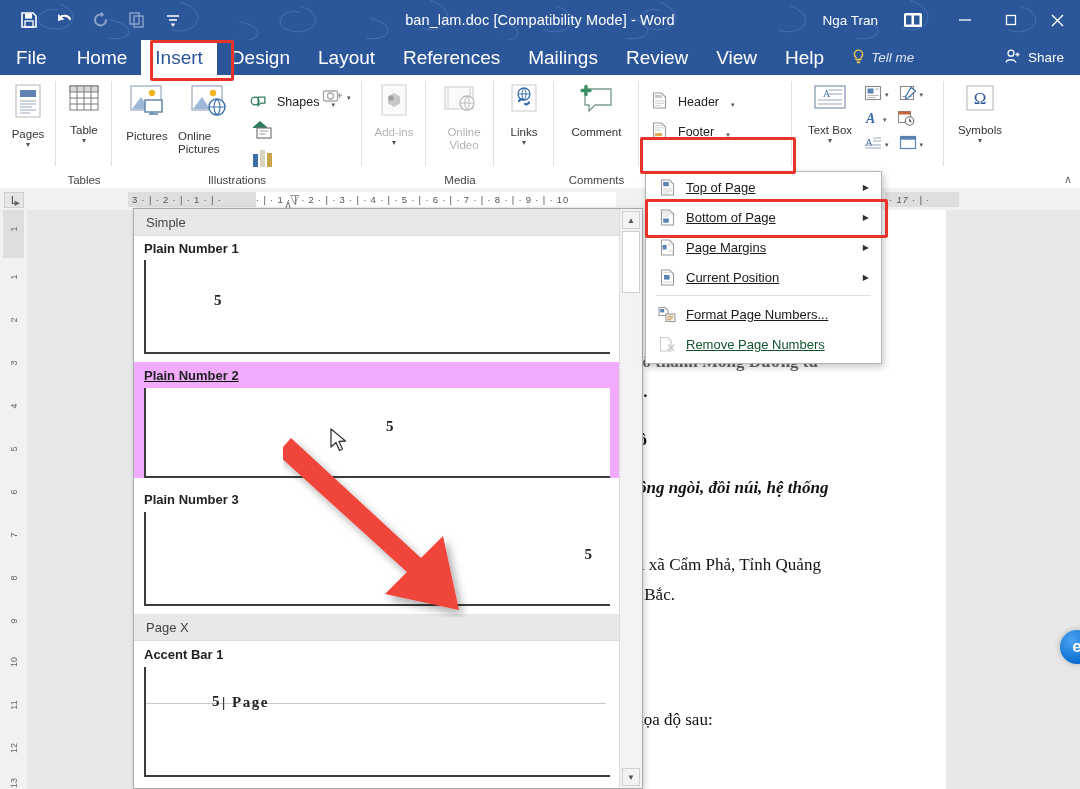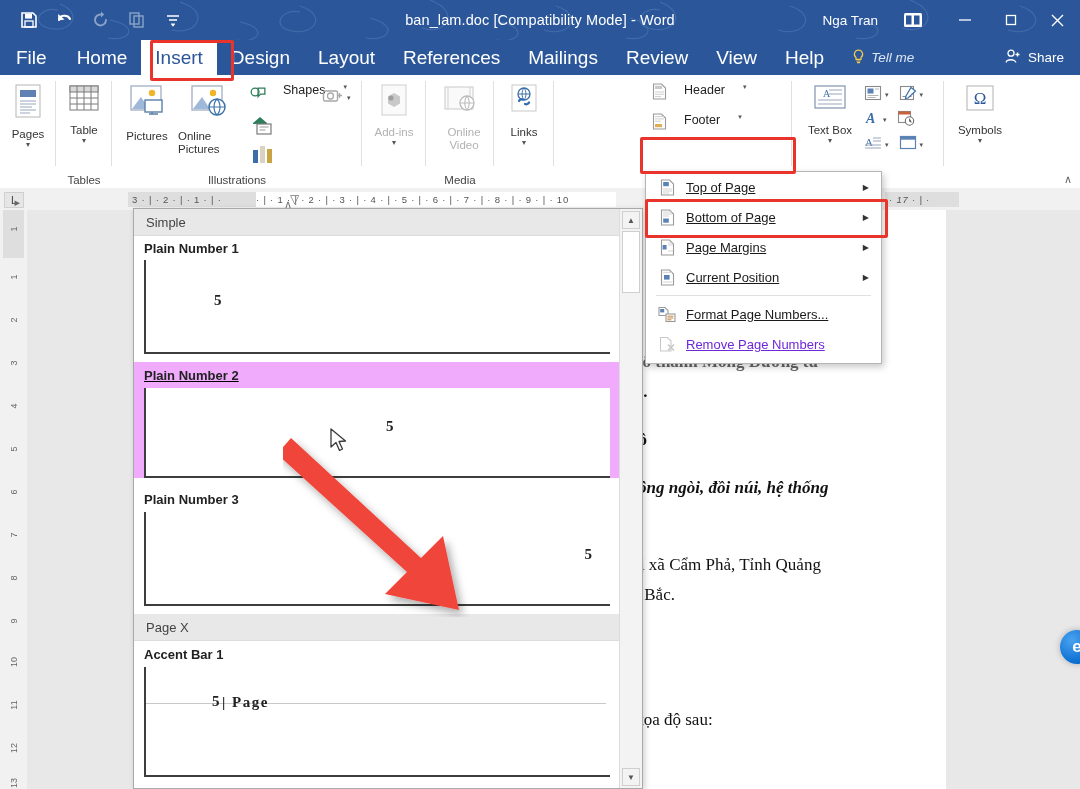--- a/index.html
+++ b/index.html
@@ -64,21 +64,21 @@
   }
   .grp .sep{position:absolute;right:0;top:6px;bottom:22px;width:1px;background:#e0e0e0;}
   .bigbtn{
     display:flex;flex-direction:column;align-items:center;justify-content:flex-start;
     width:100%;padding-top:8px;font-size:11.5px;color:#333;line-height:1.18;
   }
   .bigbtn .ic{margin-bottom:3px;}
   .bigbtn.disabled{color:#b2b2b2;}
   .caret{font-size:8px;line-height:6px;margin-top:1px;color:#555;}
 
-  .menurow{display:flex;align-items:flex-start;gap:16px;font-size:12.5px;color:#222;height:26px;padding-left:4px;}
+  .menurow{display:flex;align-items:flex-end;gap:10px;font-size:12.5px;color:#222;height:26px;padding-left:4px;}
   .menurow .mi{width:17px;height:17px;display:flex;align-items:center;justify-content:center;}
   .menurow .mcaret{font-size:7px;color:#555;margin-left:2px;}
   .menurow.sel{background:#e5e5e5;border:1px solid #a5a5a5;box-sizing:border-box;margin-top:32px;}
 
   .minibtn{display:flex;align-items:center;gap:3px;}
   .minibtn .mc{font-size:7px;color:#555;}
 
   .collapse{
     position:absolute;right:8px;bottom:2px;font-size:11px;color:#666;
   }
@@ -173,21 +173,21 @@
     position:absolute;left:645px;top:171px;width:237px;height:193px;
     background:#ffffff;border:1px solid #b5b5b5;box-sizing:border-box;
     box-shadow:2px 3px 7px rgba(0,0,0,.22);z-index:50;
   }
   .dm-item{
     height:30px;display:flex;align-items:center;font-size:13px;color:#1a1a1a;
     padding-left:10px;position:relative;
   }
   .dm-item .dmi{width:22px;height:19px;display:flex;align-items:center;justify-content:center;margin-right:8px;}
   .dm-item .arr{position:absolute;right:12px;font-size:8px;color:#333;}
-  .dm-item.disabled{color:#6d28d9;}
+  .dm-item.disabled{color:#14532d;}
   .dm-sep{height:1px;background:#e0e0e0;margin:3px 10px;}
   .u{text-decoration:underline;}
 
   
   .bigarrow{position:absolute;left:256px;top:222px;width:230px;height:185px;z-index:45;pointer-events:none;}
 
   .cursor{position:absolute;left:329px;top:428px;z-index:46;}
 
   .edgebtn{
     position:absolute;right:-14px;top:420px;width:34px;height:34px;border-radius:50%;
@@ -474,20 +474,33 @@
               <path d="M11 11h12M17 5c2.6 3 2.6 9 0 12M17 5c-2.6 3-2.6 9 0 12" fill="none" stroke="#3c6fa8" stroke-width="1"></path>
               <path d="M12 18 a3 3 0 0 1 4-1.5 M18 21 a3 3 0 0 0 4-1.5" stroke="#2f6bb0" stroke-width="2.2" fill="none" stroke-linecap="round"></path>
             </svg>
         </span>
         <span>Links</span>
         <span class="caret">▾</span>
       </div>
       <div class="sep"></div>
     </div>
 
+    <div class="grp" style="left:554px;width:85px;">
+      <div class="bigbtn">
+        <span class="ic">
+          <svg width="44" height="36" viewBox="0 0 44 36">
+              <path d="M10 6h26v16H20l-6 6v-6h-4z" fill="#fff" stroke="#7f9e8d" stroke-width="1.4"></path>
+              <path d="M11 3.5v8M7 7.5h8" stroke="#3c8f63" stroke-width="3.4" stroke-linecap="round"></path>
+            </svg>
+        </span>
+        <span>Comment</span>
+      </div>
+      <div class="glabel">Comments</div>
+      <div class="sep"></div>
+    </div>
 
     <div class="grp" style="left:639px;width:153px;">
       <div style="position:absolute;left:8px;top:8px;width:140px;">
         <div class="menurow">
           <span class="mi">
             <svg width="15" height="17" viewBox="0 0 15 17">
                 <path d="M1.5 1h8l4 4v11h-12z" fill="#fff" stroke="#9a9a9a" stroke-width="1.1"></path>
                 <rect x="3" y="2.8" width="7" height="3.2" fill="#c9c9c9"></rect>
                 <path d="M3 9h9M3 11.3h9M3 13.6h6" stroke="#c9c9c9" stroke-width=".9"></path>
               </svg>

